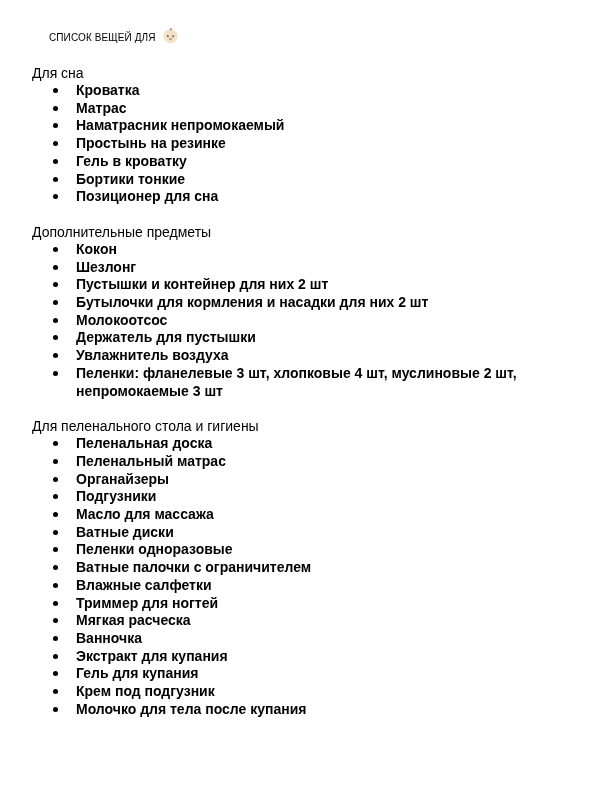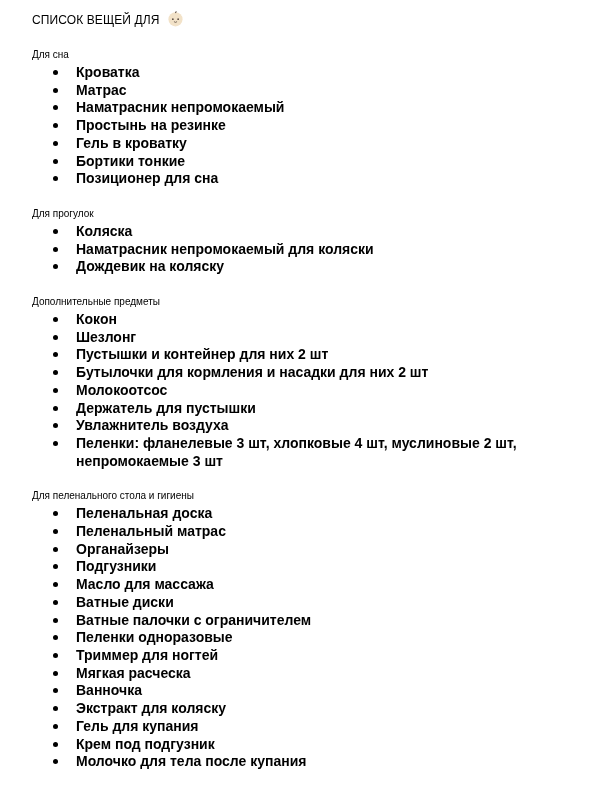--- a/index.html
+++ b/index.html
@@ -12,37 +12,37 @@
     min-height: 797px;
     box-sizing: border-box;
     padding: 10px 22px 14px 32px;
     background: #ffffff;
     color: #000000;
     font-family: "Liberation Sans", "DejaVu Sans", sans-serif;
     font-size: 14px;
     -webkit-font-smoothing: antialiased;
   }
   .title {
-    margin: 0;
-    font-size: 12px;
+    margin: 17px;
+    font-size: 10px;
     font-weight: 400;
     line-height: 18px;
     letter-spacing: 0.1px;
     white-space: nowrap;
   }
   .emoji {
     vertical-align: -3px;
     margin-left: 4px;
   }
   .section {
     margin: 17px 0 0 0;
   }
   .heading {
     margin: 0;
-    font-size: 10px;
+    font-size: 14px;
     font-weight: 400;
     line-height: 18px;
   }
   .items {
     list-style: none;
     margin: 0;
     padding: 0;
   }
   .item {
     position: relative;
@@ -110,39 +110,20 @@
     <span class="item-text">Бортики тонкие</span>
   </li>
 
   <li class="item">
     <span class="bullet"></span>
     <span class="item-text">Позиционер для сна</span>
   </li>
 </ul>
   </section>
 
-  <section class="section">
-    <h2 class="heading">Для прогулок</h2>
-    <ul class="items">
-  <li class="item">
-    <span class="bullet"></span>
-    <span class="item-text">Коляска</span>
-  </li>
-
-  <li class="item">
-    <span class="bullet"></span>
-    <span class="item-text">Наматрасник непромокаемый для коляски</span>
-  </li>
-
-  <li class="item">
-    <span class="bullet"></span>
-    <span class="item-text">Дождевик на коляску</span>
-  </li>
-</ul>
-  </section>
 
   <section class="section">
     <h2 class="heading">Дополнительные предметы</h2>
     <ul class="items">
   <li class="item">
     <span class="bullet"></span>
     <span class="item-text">Кокон</span>
   </li>
 
   <li class="item">
@@ -210,47 +191,51 @@
     <span class="item-text">Масло для массажа</span>
   </li>
 
   <li class="item">
     <span class="bullet"></span>
     <span class="item-text">Ватные диски</span>
   </li>
 
   <li class="item">
     <span class="bullet"></span>
+    <span class="item-text">Пеленки одноразовые</span>
+  </li>
+
+  <li class="item">
+    <span class="bullet"></span>
     <span class="item-text">Ватные палочки с ограничителем</span>
   </li>
 
   <li class="item">
     <span class="bullet"></span>
-    <span class="item-text">Пеленки одноразовые</span>
-  </li>
-
+    <span class="item-text">Влажные салфетки</span>
+  </li>
 
   <li class="item">
     <span class="bullet"></span>
     <span class="item-text">Триммер для ногтей</span>
   </li>
 
   <li class="item">
     <span class="bullet"></span>
     <span class="item-text">Мягкая расческа</span>
   </li>
 
   <li class="item">
     <span class="bullet"></span>
     <span class="item-text">Ванночка</span>
   </li>
 
   <li class="item">
     <span class="bullet"></span>
-    <span class="item-text">Экстракт для коляску</span>
+    <span class="item-text">Экстракт для купания</span>
   </li>
 
   <li class="item">
     <span class="bullet"></span>
     <span class="item-text">Гель для купания</span>
   </li>
 
   <li class="item">
     <span class="bullet"></span>
     <span class="item-text">Крем под подгузник</span>

